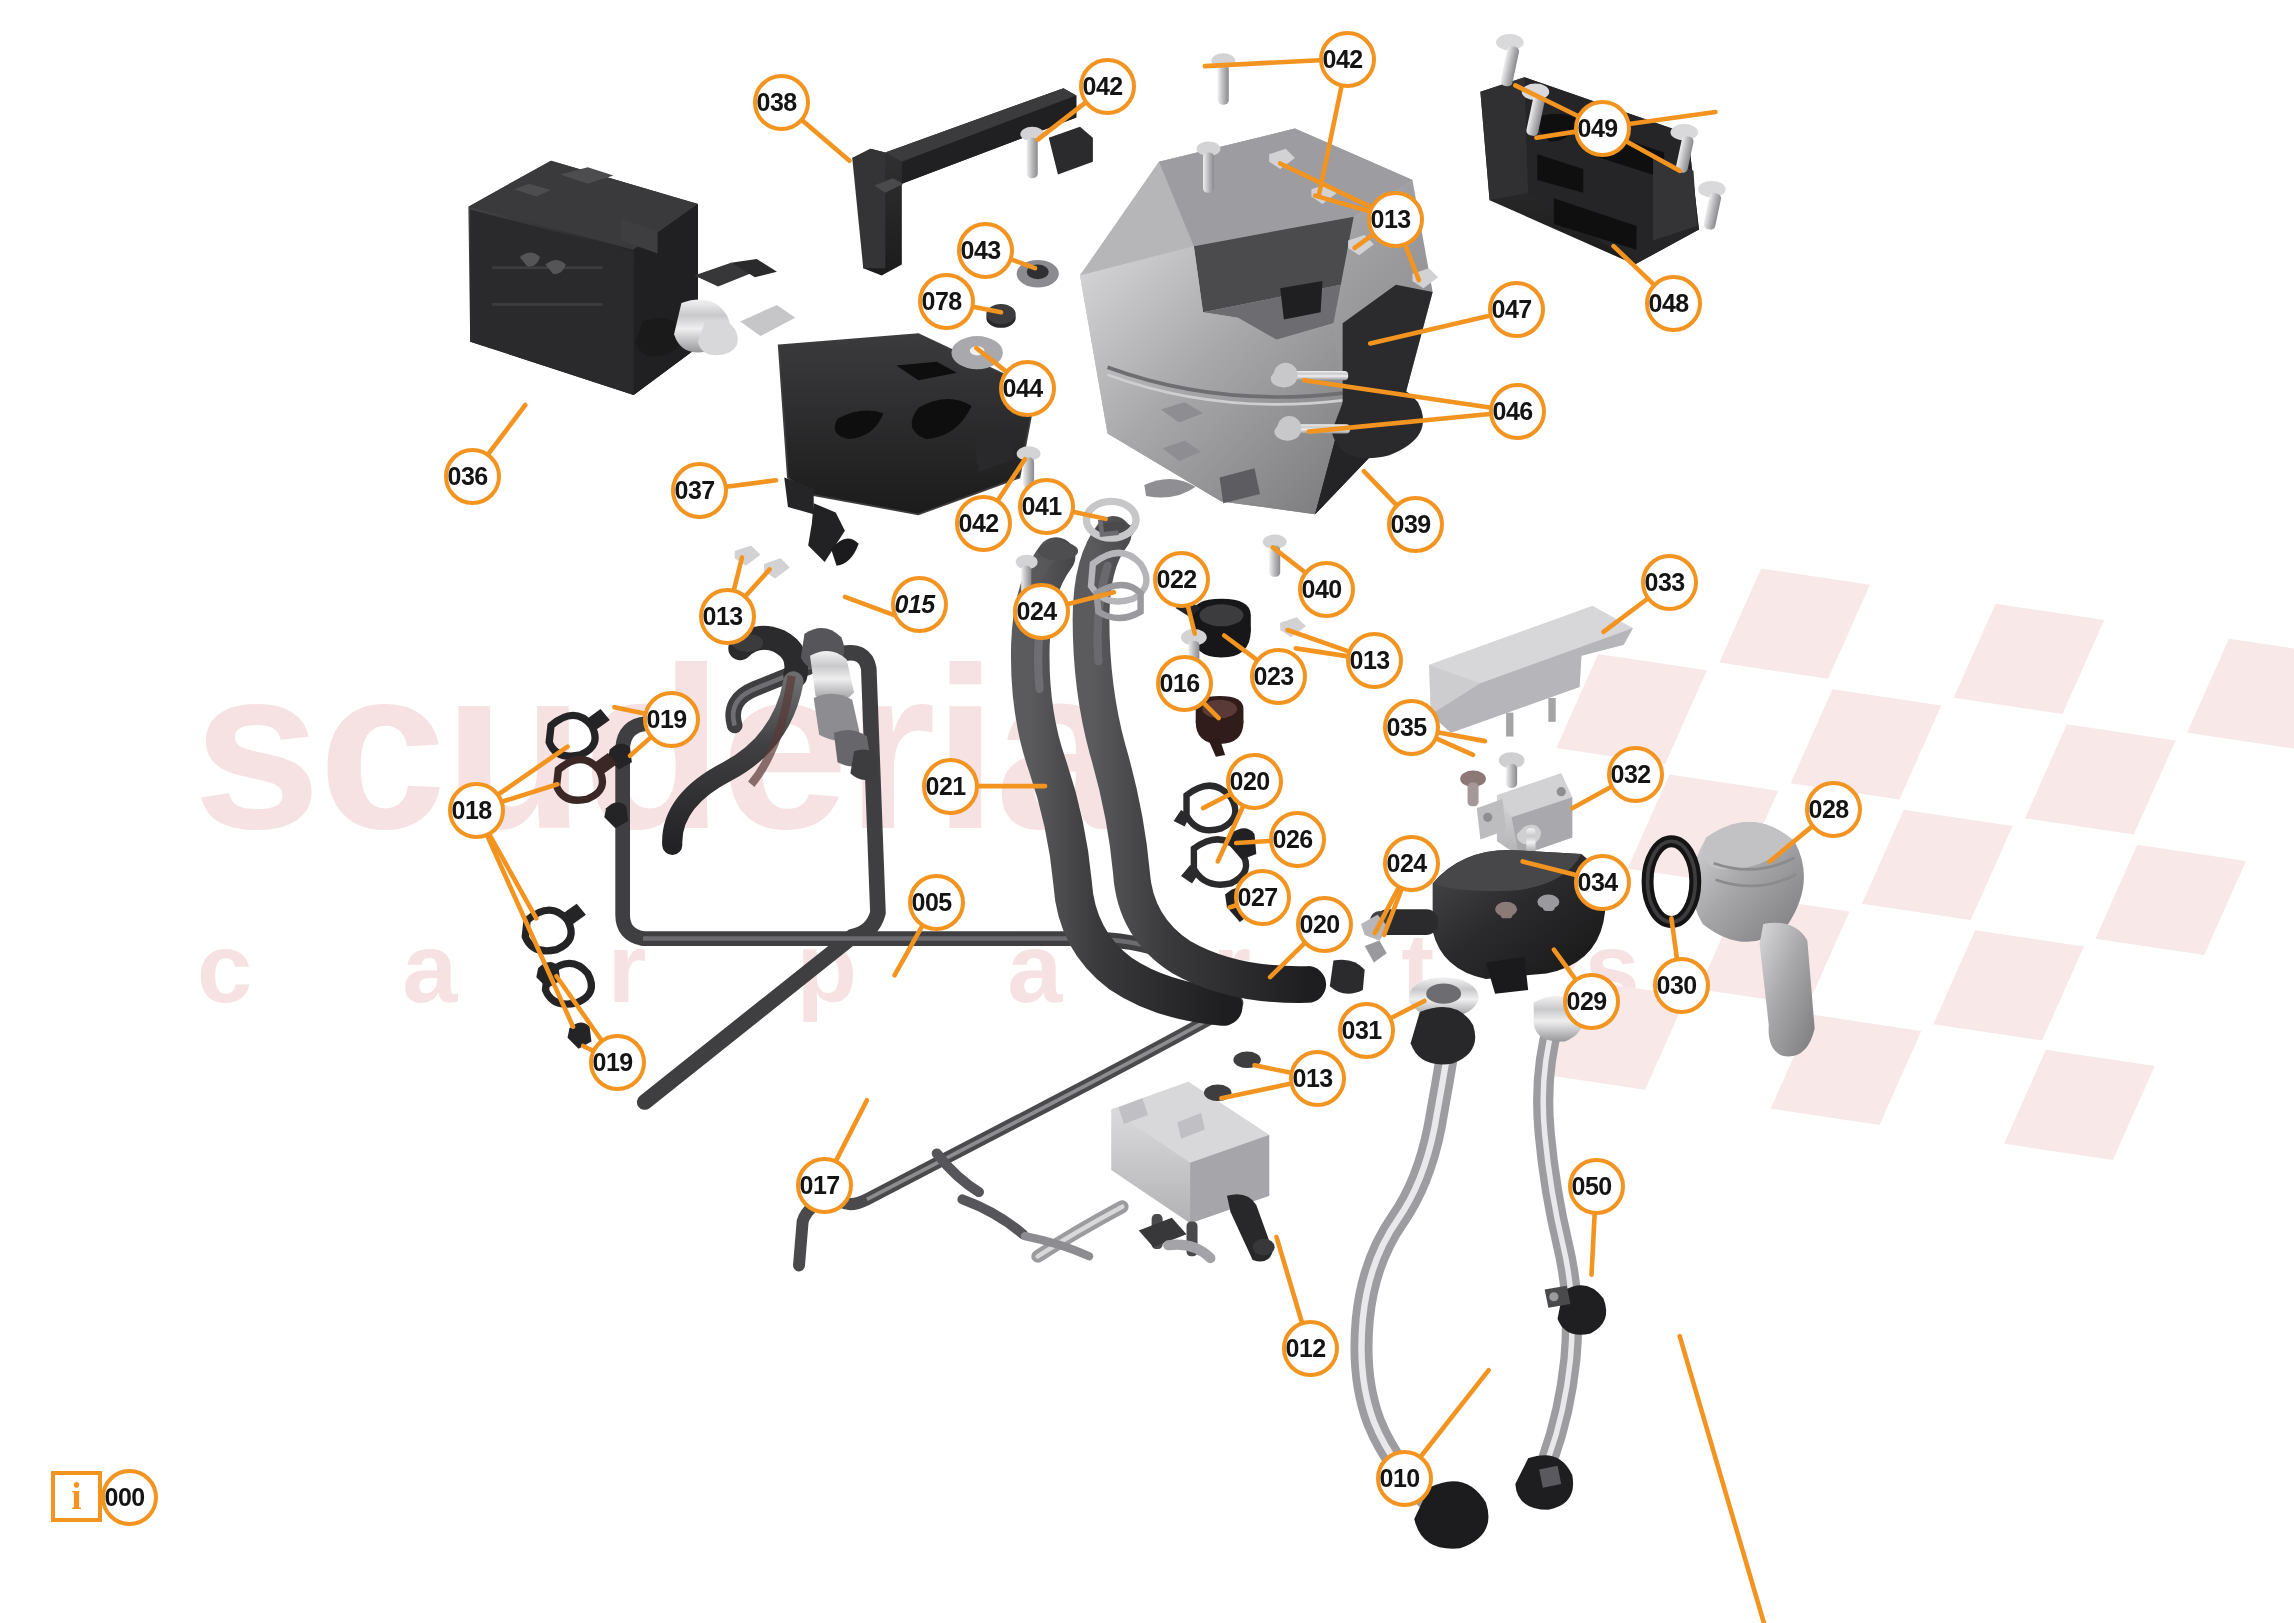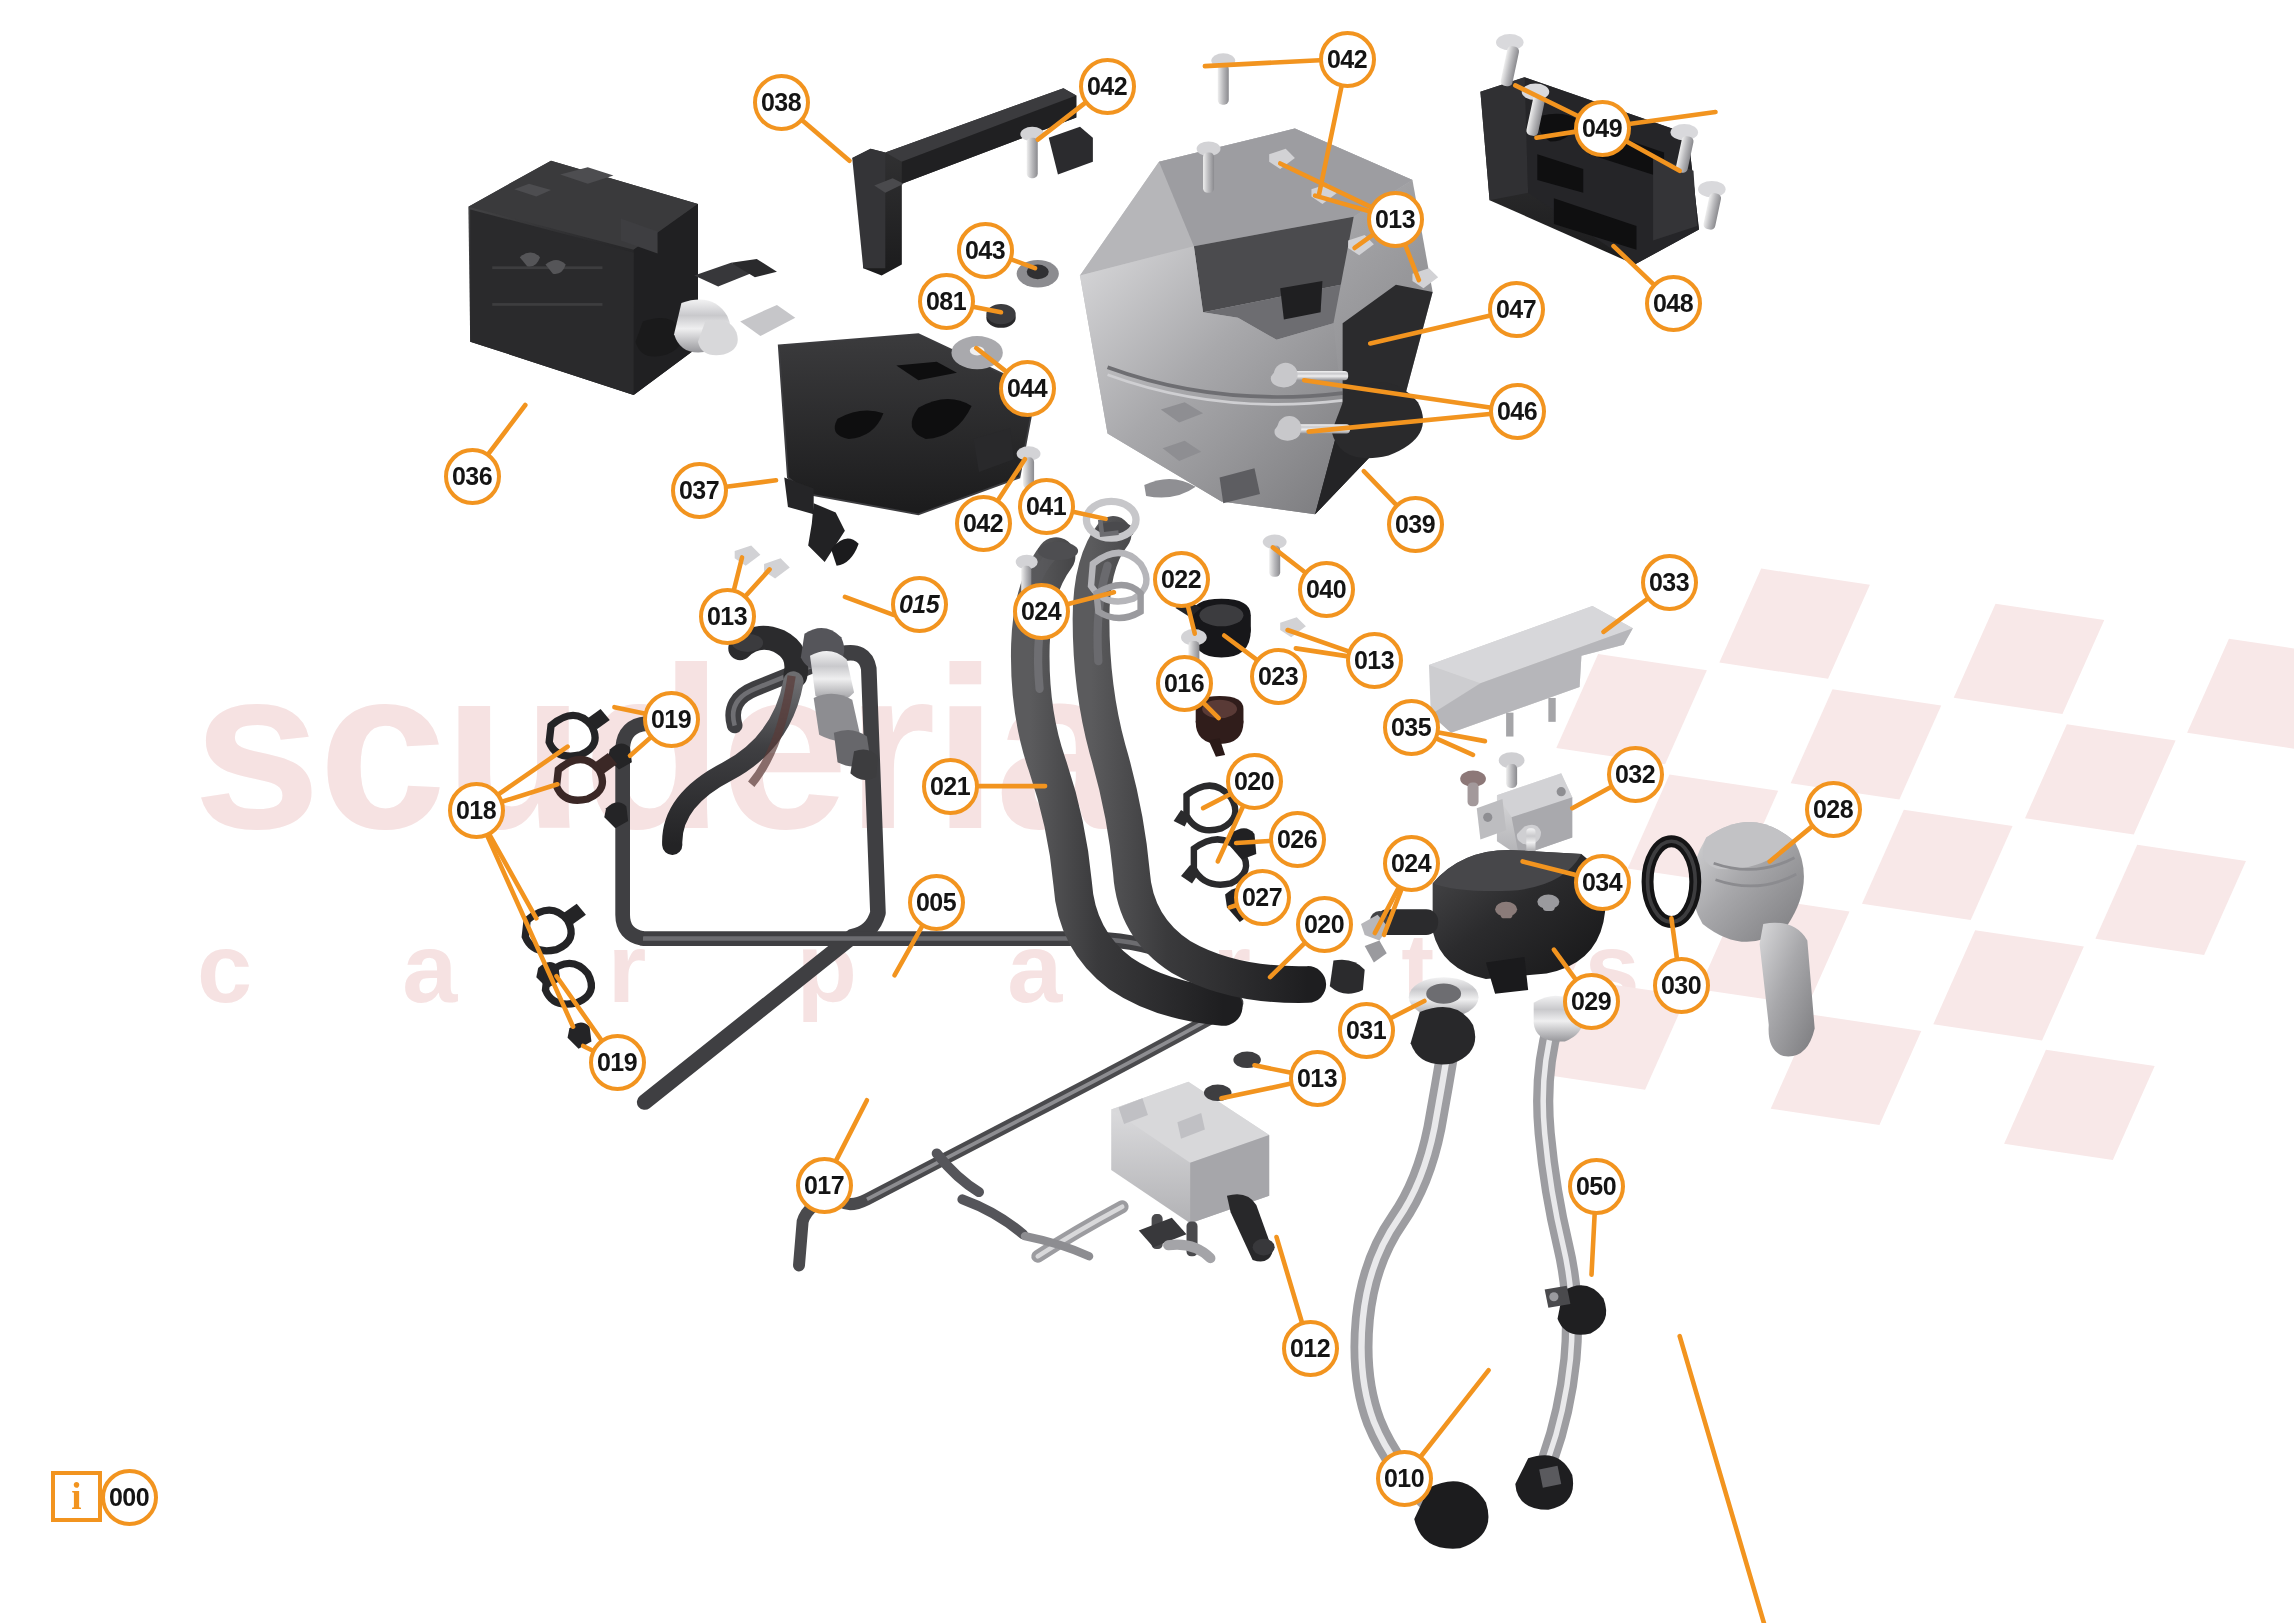--- a/index.html
+++ b/index.html
@@ -57,21 +57,21 @@
   .callout{
     position:absolute;
     width:57px;height:57px;
     margin-left:-28.5px;margin-top:-28.5px;
     border:4.6px solid #F2941F;
     border-radius:50%;
     background:#ffffff;
     color:#141414;
     font-size:25px;
     font-weight:700;
-    display:flex;align-items:center;justify-content:center;
+    display:flex;align-items:center;justify-content:flex-start;
     letter-spacing:-0.5px;
     z-index:40;
     box-sizing:border-box;
   }
 
   
   #leaders{position:absolute;inset:0;z-index:30;pointer-events:none;}
 
   
   #parts{position:absolute;inset:0;z-index:20;}
@@ -714,21 +714,21 @@
       <div class="callout" style="left: 983px; top: 523px;">
         <span>042</span>
       </div>
       <div class="callout" style="left: 985px; top: 250px;">
         <span>043</span>
       </div>
       <div class="callout" style="left: 1027px; top: 388px;">
         <span>044</span>
       </div>
       <div class="callout" style="left: 946px; top: 301px;">
-        <span>081</span>
+        <span>078</span>
       </div>
       <div class="callout" style="left: 1517px; top: 411px;">
         <span>046</span>
       </div>
       <div class="callout" style="left: 1516px; top: 309px;">
         <span>047</span>
       </div>
       <div class="callout" style="left: 1673px; top: 303px;">
         <span>048</span>
       </div>

